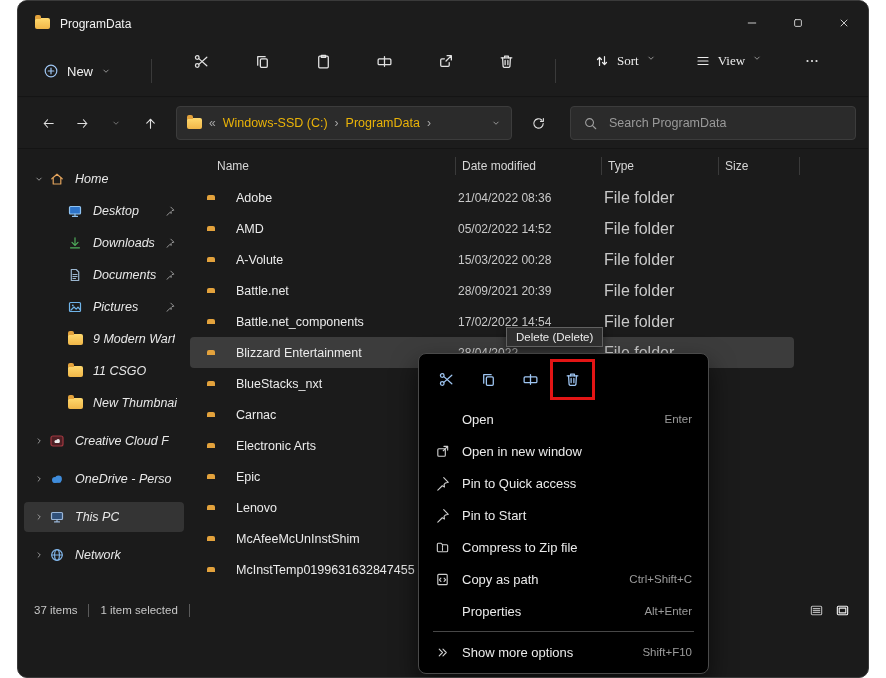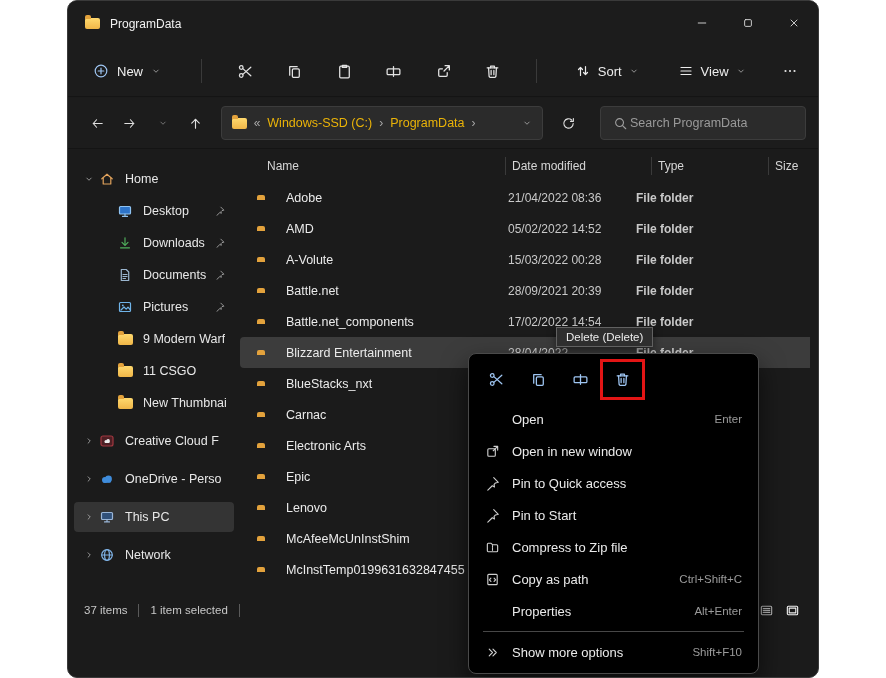--- a/index.html
+++ b/index.html
@@ -1,20 +1,20 @@
 <!DOCTYPE html>
 <html><head>
 <meta charset="utf-8">
 <style>
   * { box-sizing: border-box; }
   html,body { margin:0; padding:0; background:#ffffff; }
   body { font-family:"Liberation Sans", sans-serif; }
 
   .window{
-    position:relative; width:752px; height:678px; margin:0 auto;
+    position:relative; width:852px; height:678px; margin:0 auto;
     background:#1b1b1b; border-radius:10px; overflow:hidden;
     border:1px solid #3a3a3a; color:#ececec;
   }
 
   button{ background:none; border:none; color:inherit; font:inherit; padding:0; cursor:default; }
 
   svg.ic{ display:block; fill:none; stroke:currentColor; stroke-width:1.2; stroke-linecap:round; stroke-linejoin:round; }
   .i10{width:10px;height:10px}.i12{width:12px;height:12px}.i15{width:15px;height:15px}
   .i16{width:16px;height:16px}.i17{width:17px;height:17px}
 
@@ -28,45 +28,45 @@
   
   .titlebar{ position:absolute; top:0; left:0; right:0; height:45px;
     display:flex; align-items:center; gap:10px; padding-left:17px; background:#1c1c1c; }
   .title{ font-size:12px; color:#f2f2f2; }
   .wc{ position:absolute; top:1px; right:1px; display:flex; }
   .wbtn{ width:46px; height:42px; display:flex; align-items:center; justify-content:center; color:#dcdcdc; }
 
   
   .toolbar{ position:absolute; top:45px; left:0; right:0; height:51px; background:#1c1c1c;
     display:flex; align-items:center; padding:0 14px; gap:21px; border-bottom:1px solid #141414; }
-  .tbtn{ width:40px; height:36px; border-radius:4px; display:flex; align-items:center; justify-content:center; color:#e3e3e3; }
+  .tbtn{ width:40px; height:36px; border-radius:4px; display:flex; align-items:flex-start; justify-content:center; color:#e3e3e3;font-family:Liberation Serif, serif; }
   .tbtn.wide{ width:auto; padding:0 9px; gap:7px; font-size:13px; color:#ececec; }
   .newbtn{ height:34px; border-radius:4px; display:flex; align-items:center; gap:8px; padding:0 11px; font-size:13px; color:#f0f0f0; }
   .accent{ color:#9fc6f3; }
   .vsep{ width:1px; height:24px; background:#3a3a3a; margin:0 8px; flex:none; }
   .chev{ color:#b9b9b9; }
 
   
   .navbar{ position:absolute; top:97px; left:0; right:0; height:51px; background:#1c1c1c;
     display:flex; align-items:center; padding:0 12px 0 14px; gap:2px; border-bottom:1px solid #141414; }
   .nbtn{ width:32px; height:32px; border-radius:4px; display:flex; align-items:center; justify-content:center; color:#e0e0e0; }
   .nbtn.dim{ color:#8f8f8f; }
   .addressbar{ margin-left:8px; width:336px; height:34px; background:#2b2b2b; border:1px solid #3c3c3c;
     border-radius:4px; display:flex; align-items:center; gap:7px; padding:0 10px; font-size:12.5px; }
   .crumb{ color:#eab308; white-space:nowrap; }
   .bsep{ color:#a8a8a8; font-size:12px; }
   .addr-spacer{ flex:1; }
   .refresh{ margin-left:8px; }
   .searchbox{ margin-left:14px; flex:1; max-width:334px; height:34px; background:#2b2b2b; border:1px solid #3c3c3c;
-    border-radius:4px; display:flex; align-items:center; padding:16px 12px; color:#9d9d9d; }
+    border-radius:4px; display:flex; align-items:center; gap:9px; padding:16px 12px; color:#9d9d9d; }
   .searchbox input{ flex:1; background:transparent; border:none; outline:none; color:#e8e8e8; font-size:12.5px; }
   .searchbox input::placeholder{ color:#9a9a9a; }
 
   
-  .sidebar{ position:absolute; top:149px; left:0; width:172px; bottom:82px; padding-top:14px; overflow:hidden; }
+  .sidebar{ position:absolute; top:149px; left:0; width:172px; bottom:82px; padding-top:14px; overflow:hidden;font-style:italic; }
   .side-item{ height:30px; margin:0 6px 2px 6px; display:flex; align-items:center; border-radius:4px;
     font-size:12.5px; color:#e8e8e8; overflow:hidden; white-space:nowrap; }
   .side-item.lvl0{ padding-left:5px; }
   .side-item.lvl1{ padding-left:42px; }
   .side-item.grp{ margin-top:8px; }
   .side-item.sel{ background:#343434; }
   .twisty{ width:19px; display:flex; justify-content:center; color:#bdbdbd; flex:none; }
   .sic{ width:18px; margin-right:9px; display:flex; justify-content:center; flex:none; }
   .slabel{ overflow:hidden; }
   .pin{ margin-left:auto; margin-right:9px; color:#bdbdbd; flex:none; }
@@ -76,21 +76,21 @@
   .list-header{ position:relative; height:32px; font-size:12px; color:#d6d6d6; }
   .hcol{ position:absolute; top:9px; white-space:nowrap; }
   .h-name{ left:27px; } .h-date{ left:272px; } .h-type{ left:418px; } .h-size{ left:535px; }
   .hsep{ position:absolute; top:7px; width:1px; height:18px; background:#3a3a3a; }
   .row{ position:relative; height:31px; width:604px; border-radius:4px; }
   .row.sel{ background:#3c3c3c; }
   .cell{ position:absolute; top:50%; transform:translateY(-50%); white-space:nowrap; }
   .c-icon{ left:17px; }
   .c-name{ left:46px; font-size:12.5px; color:#ebebeb; }
   .c-date{ left:268px; font-size:12px; color:#c9c9c9; }
-  .c-type{ left:396px; font-size:12px; color:#c9c9c9;font-weight:bold; }
+  .c-type{ left:414px; font-size:16px; color:#c9c9c9; }
 
   
   .ctx{ position:absolute; left:400px; top:352px; width:291px; background:#000000;
     border:1px solid #4a4a4a; border-radius:8px; box-shadow:0 12px 26px rgba(0,0,0,.6);
     padding:5px; z-index:40; }
   .ctx-iconbar{ height:44px; display:flex; align-items:center; gap:5px; padding:0 4px 4px 4px; }
   .qbtn{ width:37px; height:33px; border-radius:4px; display:flex; align-items:center; justify-content:center; color:#9fc6f3; }
   .redwrap{ position:relative; }
   .red-annotation{ position:absolute; inset:-4px; border:3px solid #e31515; z-index:5; pointer-events:none; }
   .ctx-item{ display:flex; align-items:center; height:32px; padding:0 11px; border-radius:4px; font-size:13px; color:#eaeaea; }

